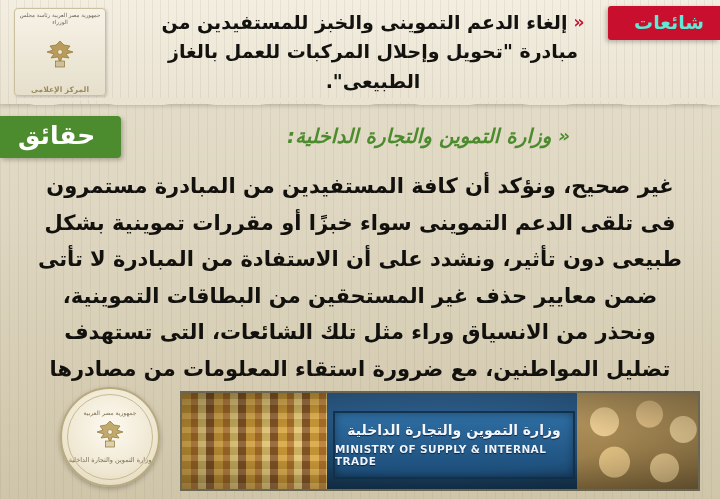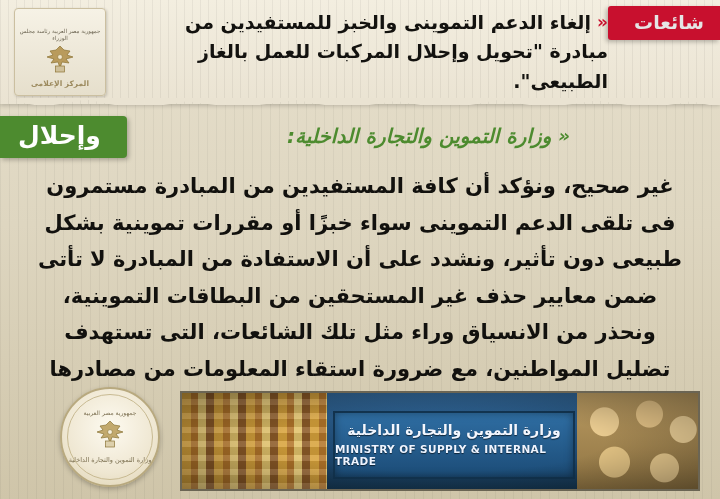--- a/index.html
+++ b/index.html
@@ -55,34 +55,35 @@
                        41% 12%, 48% 66%, 55% 18%, 62% 70%, 69% 14%,
                        76% 60%, 83% 16%, 90% 64%, 96% 20%, 100% 58%, 100% 0);
   }
 
   
   .rumor-label {
     position: absolute;
     top: 6px;
     right: 0px;
     background: #c8102e;
-    color: #e5e5e5;
+    color: #5eead4;
     font-size: 19px;
     font-weight: bold;
     padding: 5px 16px 7px 26px;
     border-radius: 3px 0 0 3px;
     box-shadow: -2px 2px 4px rgba(0,0,0,0.25);
     letter-spacing: 0.5px;
   }
 
   .rumor-text {
     position: absolute;
     top: 8px;
     right: 112px;
     width: 470px;
+    text-align: center;
     color: #13120f;
     font-size: 19px;
     font-weight: bold;
     line-height: 1.55;
   }
   .chev-red {
     color: #c8102e;
     font-size: 17px;
     letter-spacing: -3px;
     margin-left: 6px;
@@ -96,22 +97,22 @@
     left: 14px;
     width: 92px;
     height: 88px;
     background: linear-gradient(180deg,#f6f2e6,#e6dfcc);
     border: 1px solid #cbbfa0;
     border-radius: 4px;
     box-shadow: 1px 1px 3px rgba(0,0,0,0.18);
     display: flex;
     flex-direction: column;
     align-items: center;
-    justify-content: flex-start;
-    padding-top: 19px;
+    justify-content: space-between;
+    padding-top: 3px;
     box-sizing: border-box;
   }
   .state-logo .ar-top {
     font-size: 5.5px;
     color: #6c6552;
     line-height: 1.25;
     text-align: center;
     width: 86px;
   }
   .eagle {
@@ -303,21 +304,21 @@
       <div class="ar-bot">المركز الإعلامى</div>
     </div>
 
     <div class="rumor-label">شائعات</div>
 
     <div class="rumor-text">
       <span class="chev-red">«</span><span>إلغاء الدعم التموينى والخبز للمستفيدين من مبادرة "تحويل وإحلال المركبات للعمل بالغاز الطبيعى".</span>
     </div>
   </div>
 
-  <div class="facts-label">وإحلال</div>
+  <div class="facts-label">حقائق</div>
 
   <div class="ministry-line">
     <span class="chev-green">«</span><span>وزارة التموين والتجارة الداخلية:</span>
   </div>
 
   <div class="body-text">غير صحيح، ونؤكد أن كافة المستفيدين من المبادرة مستمرون فى تلقى الدعم التموينى سواء خبزًا أو مقررات تموينية بشكل طبيعى دون تأثير، ونشدد على أن الاستفادة من المبادرة لا تأتى ضمن معايير حذف غير المستحقين من البطاقات التموينية، ونحذر من الانسياق وراء مثل تلك الشائعات، التى تستهدف تضليل المواطنين، مع ضرورة استقاء المعلومات من مصادرها الرسمية.</div>
 
   <div class="bottom-strip">
 
     <div class="ministry-seal">

